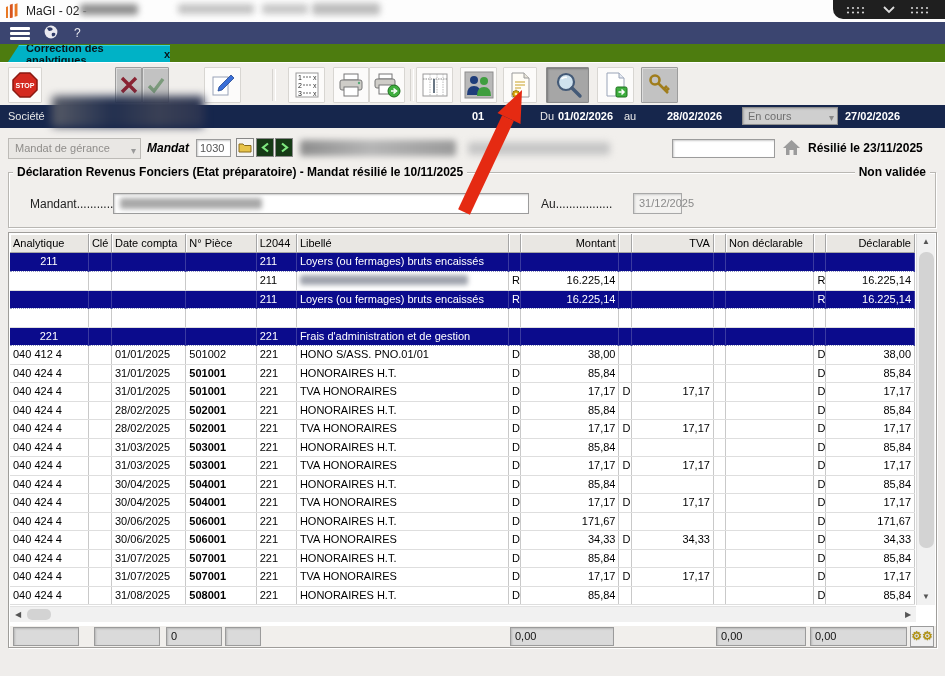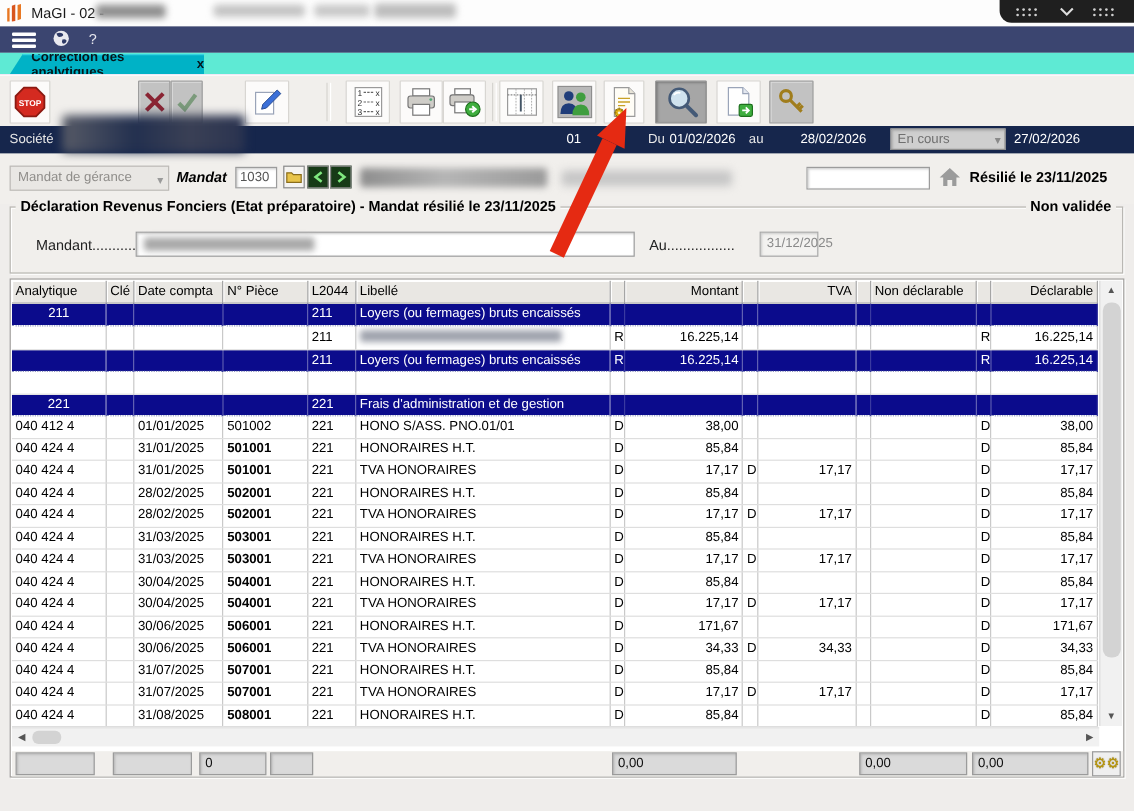--- a/index.html
+++ b/index.html
@@ -22,41 +22,41 @@
   
   .menubar{position:absolute;left:0;top:22px;width:945px;height:22px;background:#3b4570;display:flex;align-items:center;}
   .hamburger{width:20px;height:13px;margin-left:10px;display:flex;flex-direction:column;justify-content:space-between;}
   .hamburger div{height:3px;background:#fff;border-radius:1px;}
   .menu-items{display:flex;gap:19px;margin-left:12px;align-items:center;}
   .menu-item{color:#f2f2f2;font-size:12px;cursor:default;}
   .menu-item.soft-blur{filter:blur(0.9px);}
   .globe{margin-left:14px;}
   .help-q{color:#e8e8ef;margin-left:16px;font-size:12px;}
   
-  .tabstrip{position:absolute;left:0;top:44px;width:945px;height:18px;background:#5eead4;border-bottom:5px solid #d946ef;}
+  .tabstrip{position:absolute;left:0;top:44px;width:945px;height:18px;background:#4d7c0f;border-bottom:5px solid #d946ef;}
   .tab{position:absolute;left:8px;top:1px;width:162px;height:17px;background:#00b2c6;
        clip-path:polygon(11px 0,100% 0,100% 100%,0 100%);
        display:flex;align-items:center;box-shadow:inset 0 1px 0 #36d2e2;}
   .tab .tab-label{font-weight:bold;font-size:11px;margin-left:18px;color:#06161a;}
   .tab .tab-close{font-weight:bold;font-size:11px;margin-left:12px;color:#06161a;}
   
   .toolbar{position:absolute;left:0;top:62px;width:945px;height:43px;background:#f1efec;border-top:1px solid #ffffff;}
   .tbtn{position:absolute;top:4px;height:36px;background:#fcfbfa;border:1px solid #d8d6d2;border-radius:1px;display:flex;align-items:center;justify-content:center;box-sizing:border-box;}
   .tbtn.graybg{background:#c2c2c2;border:1px solid #9d9d9d;box-shadow:inset 1px 1px 0 #dcdcdc;}
   .tbtn.pressed{background:#a6a6a6;border:1px solid #8a8a8a;box-shadow:inset 1px 1px 2px #777;}
   .tsep{position:absolute;top:6px;width:2px;height:32px;border-left:1px solid #d6d4d0;border-right:1px solid #fff;}
   .stoptxt{fill:#fff;font-size:7px;font-weight:bold;font-family:"Liberation Sans",sans-serif;}
   
   .blur-company{position:absolute;left:52px;top:96px;width:152px;height:31px;border-radius:3px;
     background:linear-gradient(90deg,#565a66,#23304f 40%,#3a4055 70%,#2a3350);filter:blur(4px);z-index:5;}
   
   .infobar{position:absolute;left:0;top:105px;width:945px;height:23px;background:#16264c;color:#fff;font-size:11px;}
   .infobar span{position:absolute;top:5px;}
   .ib-label{color:#e8e8e8;}
-  .ib-val{font-weight:normal;color:#fff;}
+  .ib-val{font-weight:bold;color:#fff;}
   .period-combo{position:absolute;left:742px;top:2px;width:96px;height:18px;background:#cfcfcf;border:1px solid #8f8f8f;box-shadow:inset 1px 1px 2px #aaa;color:#6f6f6f;font-size:11px;line-height:17px;padding-left:5px;box-sizing:border-box;}
   .period-combo .chev{position:absolute;right:3px;top:1px;color:#8a8a8a;font-size:10px;}
   
   .mandatrow{position:absolute;left:0;top:128px;width:945px;height:42px;background:#f1efec;}
   .combo-disabled{position:absolute;left:8px;top:10px;width:133px;height:21px;background:#e9e7e4;border:1px solid #bdbbb7;color:#8f8d8a;font-size:11px;line-height:19px;padding-left:6px;box-sizing:border-box;}
   .combo-disabled .chev{position:absolute;right:4px;top:2px;color:#9a9a9a;font-size:10px;}
   .lbl-bold{font-weight:bold;font-size:12px;font-style:italic;}
   .mandat-input{position:absolute;left:196px;top:11px;width:35px;height:18px;background:#fff;border:1px solid #9c9c9c;box-shadow:inset 1px 1px 2px #ccc;font-size:11px;color:#555;text-align:left;padding-left:3px;line-height:17px;box-sizing:border-box;}
   .minibtn{position:absolute;top:10px;width:18px;height:19px;border:1px solid #888;display:flex;align-items:center;justify-content:center;box-sizing:border-box;}
   .folderbtn{left:236px;background:#f5f4f2;}
@@ -338,21 +338,21 @@
   <div class="empty-input"></div>
   <span class="homeicon">
     <svg width="19" height="17" viewBox="0 0 19 17">
       <path d="M9.5 1 L18 9 H15 V16 H11.5 V11 H7.5 V16 H4 V9 H1 Z" fill="#9b9b9b"></path>
     </svg>
   </span>
   <span class="resilie">Résilié le 23/11/2025</span>
 </div>
 
 <div class="groupbox">
-  <span class="gb-title">Déclaration Revenus Fonciers (Etat préparatoire) - Mandat résilié le 23/11/2025</span>
+  <span class="gb-title">Déclaration Revenus Fonciers (Etat préparatoire) - Mandat résilié le 10/11/2025</span>
   <span class="gb-status">Non validée</span>
   <div class="gb-row">
     <span class="mandant-label">Mandant............</span>
     <div class="mandant-input">
       <div class="blur-mandant"></div>
     </div>
     <span class="au-label">Au.................</span>
     <div class="au-input">31/12/2025</div>
   </div>
 </div>

